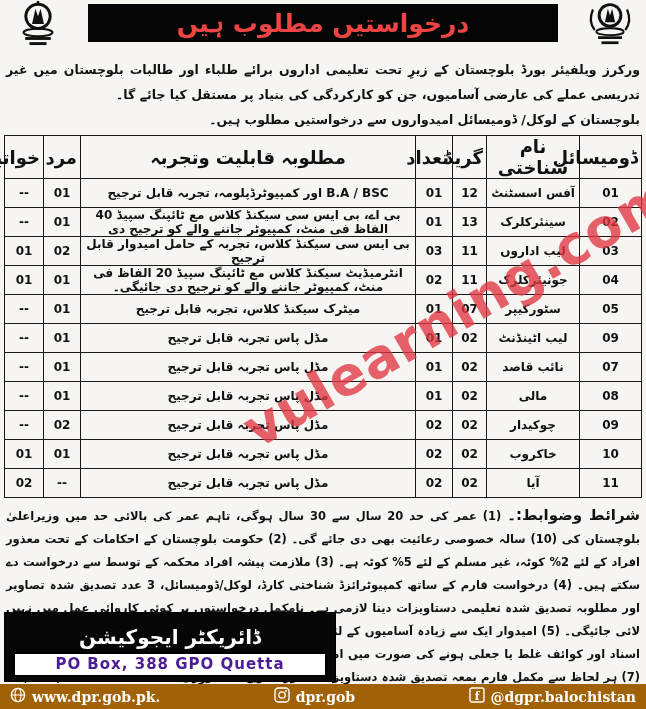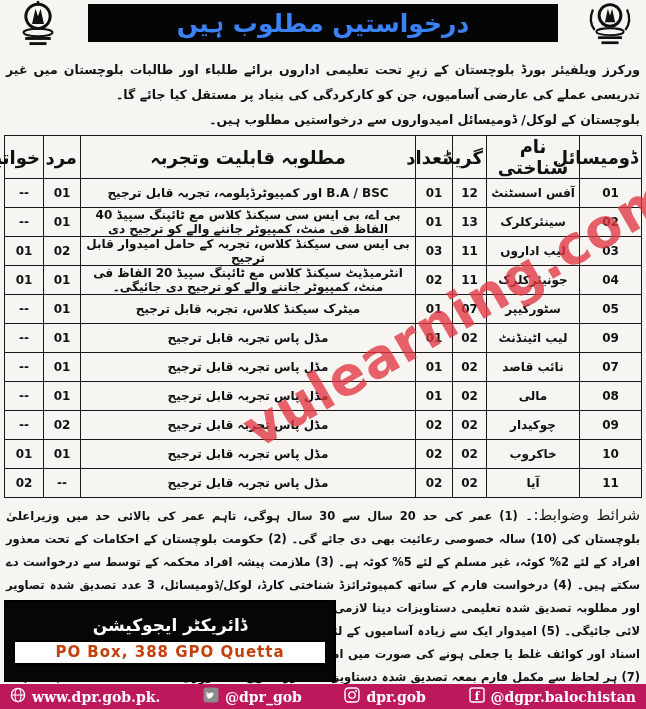--- a/index.html
+++ b/index.html
@@ -10,21 +10,21 @@
     margin: 0 auto;
     background: #f6f5f2;
     color: #111;
     overflow: hidden;
     direction: rtl;
   }
   
   .header { position: relative; height: 47px; }
   .title-bar {
     position: absolute; top: 4px; left: 88px; right: 88px; height: 38px;
-    background: #050505; color: #3b82f6;
+    background: #050505; color: #ef4444;
     display: flex; align-items: center; justify-content: center;
     font-size: 25px; font-weight: bold;
   }
   .crest { position: absolute; top: 1px; }
   .crest.left-pos  { left: 12px; }
   .crest.right-pos { right: 8px; }
   
   .intro { padding: 3px 6px 1px; font-weight: bold; font-size: 12.5px; line-height: 25px; margin-top: 7px; }
   .intro .l1 { text-align: justify; }
   .intro .l2 { text-align: right; }
@@ -48,42 +48,42 @@
   col.c-male   { width: 37px; }
   col.c-female { width: 39px; }
   .clip { max-height: 28px; overflow: hidden; line-height: 14px; }
   td.num { font-family: "DejaVu Sans", sans-serif; direction: ltr; }
   
   .terms {
     padding: 3px 6px 0;
     font-size: 11.5px; font-weight: bold;
     line-height: 23px; text-align: justify;
   }
-  .terms .heading { font-size: 15px; font-weight: normal; letter-spacing: 1px; }
+  .terms .heading { font-size: 15px; font-weight: bold; letter-spacing: 1px; }
   
   .director-box {
     position: absolute; left: 4px; bottom: 27px;
     width: 332px; background: #060606; color: #fff;
     text-align: center; padding: 3px 4px 4px;
     border: 1px solid #000;
   }
-  .director-title { font-size: 17px; font-weight: bold; letter-spacing: 7px; line-height: 26px; margin-top: 8px; }
+  .director-title { font-size: 20px; font-weight: bold; letter-spacing: 7px; line-height: 26px; margin-top: 8px; }
   .po-box {
-    background: #fff; color: #c2410c; border: 2px solid #000;
-    margin: 2px 4px 12px; font-size: 15px; font-weight: bold;
+    background: #fff; color: #4c1d95; border: 2px solid #000;
+    margin: 2px 4px 0; font-size: 15px; font-weight: bold;
     direction: ltr; line-height: 21px; letter-spacing: 1px;
   }
   .ref-no {
     position: absolute; right: 6px; bottom: 28px;
     font-size: 18px; font-weight: bold; direction: ltr; letter-spacing: 0.5px;
   }
   
   .social-bar {
     position: absolute; left: 0; right: 0; bottom: 0; height: 25px;
-    background: #be185d; color: #fff;
+    background: #a16207; color: #fff;
     display: flex; align-items: center; justify-content: space-between;
     padding: 0 10px; direction: ltr;
     font-size: 14px; font-weight: bold; font-family: "DejaVu Serif", serif;
   }
   .social-item { display: flex; align-items: center; gap: 6px; }
   
   .watermark {
     position: absolute; left: 248px; top: 402px;
     transform: rotate(-30deg); transform-origin: left center;
     font-size: 54px; font-weight: bold; letter-spacing: 1px;
@@ -291,29 +291,20 @@
           <circle cx="8" cy="8" r="6.6" fill="none" stroke="#fff" stroke-width="1.4"></circle>
           <ellipse cx="8" cy="8" rx="3" ry="6.6" fill="none" stroke="#fff" stroke-width="1.1"></ellipse>
           <path d="M1.5 8 h13" stroke="#fff" stroke-width="1.1"></path>
         </svg>
       </span>
       <span>www.dpr.gob.pk.</span>
     </span>
     <span class="social-item">
       <span>
         <svg width="16" height="16" viewBox="0 0 16 16">
-          <rect x="0.5" y="0.5" width="15" height="15" rx="3" fill="#8a8a8a"></rect>
-          <path d="M3 11.2c2.8 1 6.3 0 7.2-3.5l.7-2.4-1.5.7c-.8-.9-2.4-.7-2.6.6-1.6-.2-2.6-.9-3.4-1.8-.3 1.5.1 2.7 1.4 3.5-.6.1-1.1 0-1.6-.3.2 1.4 1 2.1 2.3 2.4-.8.5-1.6.7-2.5.8z" fill="#fff"></path>
-        </svg>
-      </span>
-      <span>@dpr_gob</span>
-    </span>
-    <span class="social-item">
-      <span>
-        <svg width="16" height="16" viewBox="0 0 16 16">
           <rect x="1" y="1" width="14" height="14" rx="3.5" fill="none" stroke="#fff" stroke-width="1.4"></rect>
           <circle cx="8" cy="8" r="3.2" fill="none" stroke="#fff" stroke-width="1.3"></circle>
           <circle cx="12" cy="4" r="1" fill="#fff"></circle>
         </svg>
       </span>
       <span>dpr.gob</span>
     </span>
     <span class="social-item">
       <span>
         <svg width="16" height="16" viewBox="0 0 16 16">

